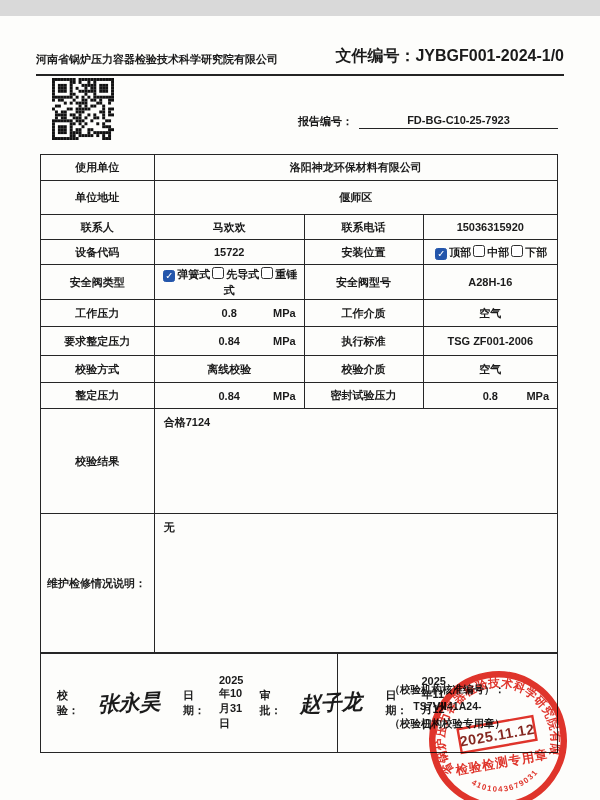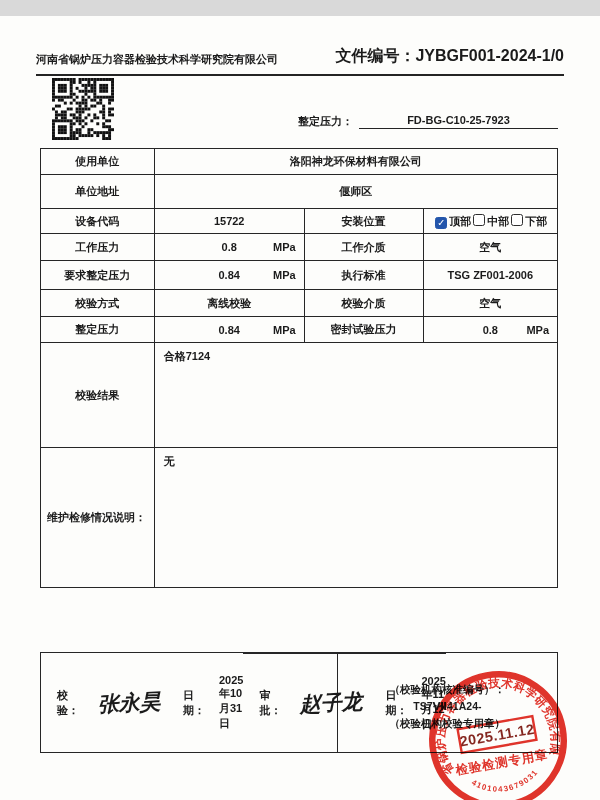--- a/index.html
+++ b/index.html
@@ -20,21 +20,21 @@
          font-size:20px;font-weight:700;letter-spacing:3px;}
   .report-line{position:absolute;top:98px;left:298px;right:42px;display:flex;align-items:flex-end;
                font-size:11px;font-weight:700;}
   .report-line .lbl{margin-right:6px;white-space:nowrap;}
   .report-no{flex:1;text-align:center;border-bottom:1.6px solid #242424;padding-bottom:2px;}
 
   
   table.tbl{position:absolute;left:40px;width:518px;border-collapse:collapse;
             font-size:11px;font-weight:700;table-layout:fixed;}
   .tbl td{border:1.6px solid #262626;text-align:center;vertical-align:middle;padding:2px 3px;}
-  .t1{top:132px;}
+  .t1{top:138px;}
   .t2{top:607px;}
   .tl{text-align:left !important;vertical-align:top !important;padding:6px 9px !important;}
   .ml{text-align:left !important;padding-left:6px !important;}
   .vu{position:relative;}
   .vu .u{position:absolute;right:8px;top:50%;transform:translateY(-50%);}
 
   
   .cbg{display:inline;}
   .cb{display:inline-flex;width:12px;height:12px;border:1.6px solid #2e2e2e;border-radius:2.5px;
       margin:0 2px;vertical-align:-2px;align-items:center;justify-content:center;background:#fff;
@@ -311,45 +311,57 @@
       <rect x="6" y="20" width="1" height="1" fill="#111"></rect>
       <rect x="7" y="20" width="1" height="1" fill="#111"></rect>
       <rect x="8" y="20" width="1" height="1" fill="#111"></rect>
       <rect x="17" y="20" width="1" height="1" fill="#111"></rect>
       <rect x="18" y="20" width="1" height="1" fill="#111"></rect>
       <rect x="19" y="20" width="1" height="1" fill="#111"></rect>
     </svg>
 
 
   <div class="report-line">
-    <span class="lbl">整定压力：</span>
+    <span class="lbl">报告编号：</span>
     <span class="report-no">FD-BG-C10-25-7923</span>
   </div>
 
   <table class="tbl t1">
     <colgroup>
         <col style="width:22%">
         <col style="width:29%">
         <col style="width:23%">
         <col style="width:26%">
       </colgroup>
     <tbody>
         <tr style="height:26px">
       <td>使用单位</td>
       <td colspan="3">洛阳神龙环保材料有限公司</td>
     </tr>
     <tr style="height:34px">
       <td>单位地址</td>
       <td colspan="3">偃师区</td>
     </tr>
     <tr style="height:25px">
+      <td>联系人</td>
+      <td>马欢欢</td>
+      <td>联系电话</td>
+      <td>15036315920</td>
+    </tr>
+    <tr style="height:25px">
       <td>设备代码</td>
       <td>15722</td>
       <td>安装位置</td>
       <td><span class="cbg"><span class="cb on">✓</span><span class="cbl">顶部</span><span class="cb"></span><span class="cbl">中部</span><span class="cb"></span><span class="cbl">下部</span></span></td>
+    </tr>
+    <tr style="height:28px">
+      <td>安全阀类型</td>
+      <td><span class="cbg"><span class="cb on">✓</span><span class="cbl">弹簧式</span><span class="cb"></span><span class="cbl">先导式</span><span class="cb"></span><span class="cbl">重锤式</span></span></td>
+      <td>安全阀型号</td>
+      <td>A28H-16</td>
     </tr>
     <tr style="height:27px">
       <td>工作压力</td>
       <td class="vu"><span>0.8</span><span class="u">MPa</span></td>
       <td>工作介质</td>
       <td>空气</td>
     </tr>
     <tr style="height:29px">
       <td>要求整定压力</td>
       <td class="vu"><span>0.84</span><span class="u">MPa</span></td>

